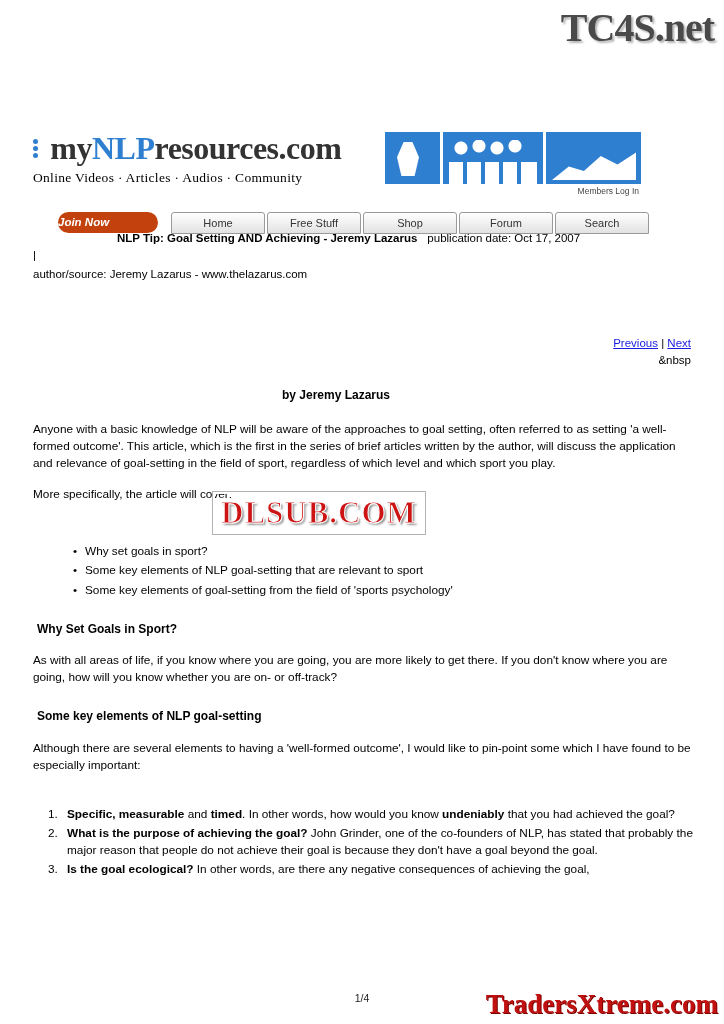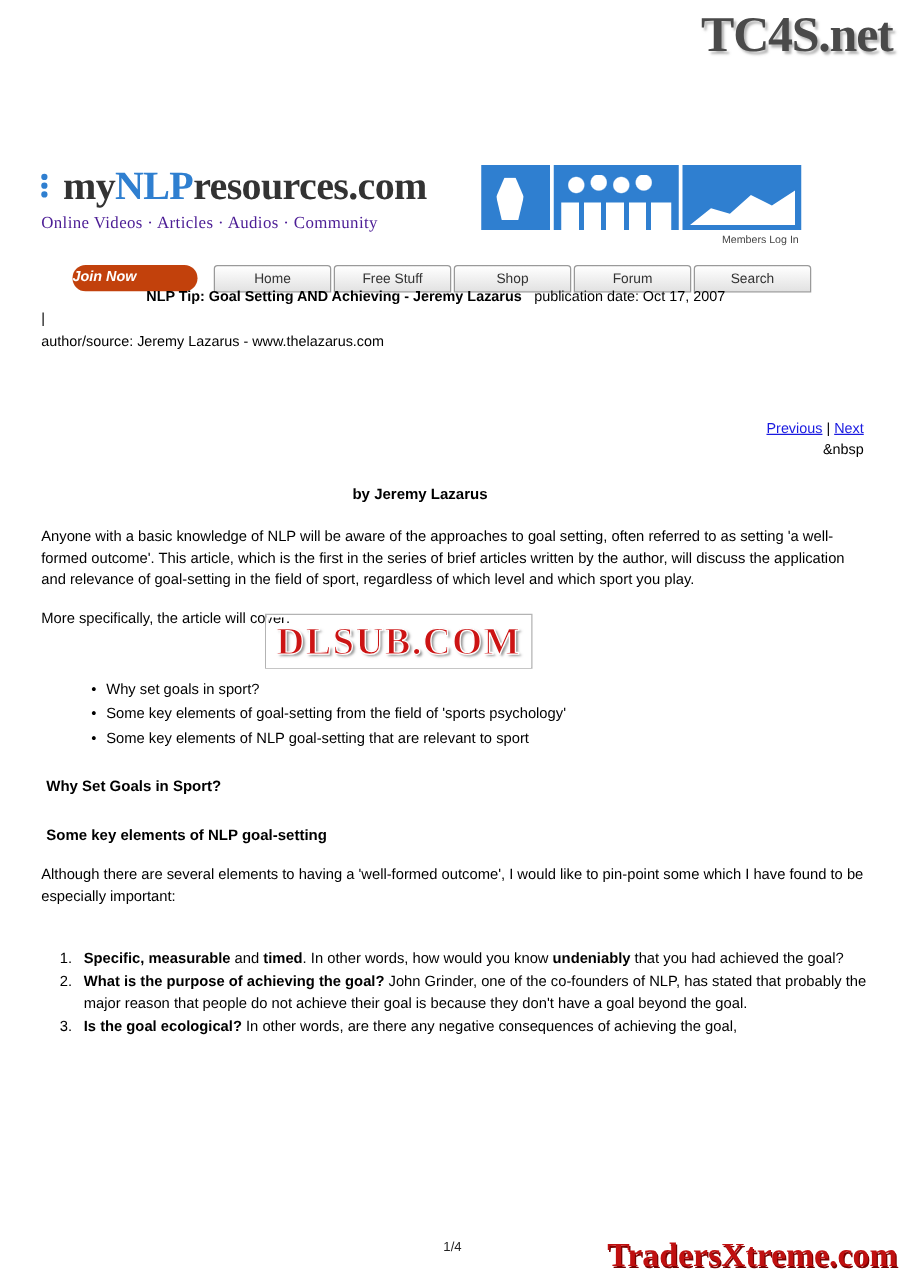--- a/index.html
+++ b/index.html
@@ -91,21 +91,21 @@
     letter-spacing: -0.5px;
     color: #333333;
     display: inline-block;
     vertical-align: middle;
   }
   .brand-word .blue { color: #2f7fd0; }
   .brand-tag {
     margin-top: 3px;
     font-family: "Liberation Serif", serif;
     font-size: 13.5px;
-    color: #4c1d95;
+    color: #000000;
     letter-spacing: 0.3px;
   }
 
   .hero-imgs {
     position: absolute;
     left: 352px;
     top: 2px;
     display: flex;
     gap: 3px;
   }
@@ -364,25 +364,26 @@
 <div class="byline">by Jeremy Lazarus</div>
 
 <div class="body">
   <p>Anyone with a basic knowledge of NLP will be aware of the approaches to goal setting, often referred to as setting 'a well-formed outcome'. This article, which is the first in the series of brief articles written by the author, will discuss the application and relevance of goal-setting in the field of sport, regardless of which level and which sport you play.</p>
   <p class="para-indent">More specifically, the article will cover:</p>
 
   <div style="height:26px"></div>
 
   <ul class="bullets">
     <li>Why set goals in sport?</li>
+    <li>Some key elements of NLP goal-setting that are relevant to sport</li>
     <li>Some key elements of goal-setting from the field of 'sports psychology'</li>
-    <li>Some key elements of NLP goal-setting that are relevant to sport</li>
   </ul>
 
   <div class="h-sec">Why Set Goals in Sport?</div>
+  <p>As with all areas of life, if you know where you are going, you are more likely to get there.  If you don't know where you are going, how will you know whether you are on- or off-track?</p>
 
   <div class="h-sec">Some key elements of NLP goal-setting</div>
   <p>Although there are several elements to having a 'well-formed outcome', I would like to pin-point some which I have found to be especially important:</p>
 
   <div style="height:18px"></div>
 
   <ol class="numlist">
     <li><b>Specific, measurable</b><span> and </span><b>timed</b><span>.  In other words, how would you know </span><b>undeniably</b><span> that you had achieved the goal?</span></li>
     <li><b>What is the purpose of achieving the goal?</b><span>  John Grinder, one of the co-founders of NLP, has stated that probably the major reason that people do not achieve their goal is because they don't have a goal beyond the goal.</span></li>
     <li><b>Is the goal ecological?</b><span>  In other words, are there any negative consequences of achieving the goal,</span></li>

